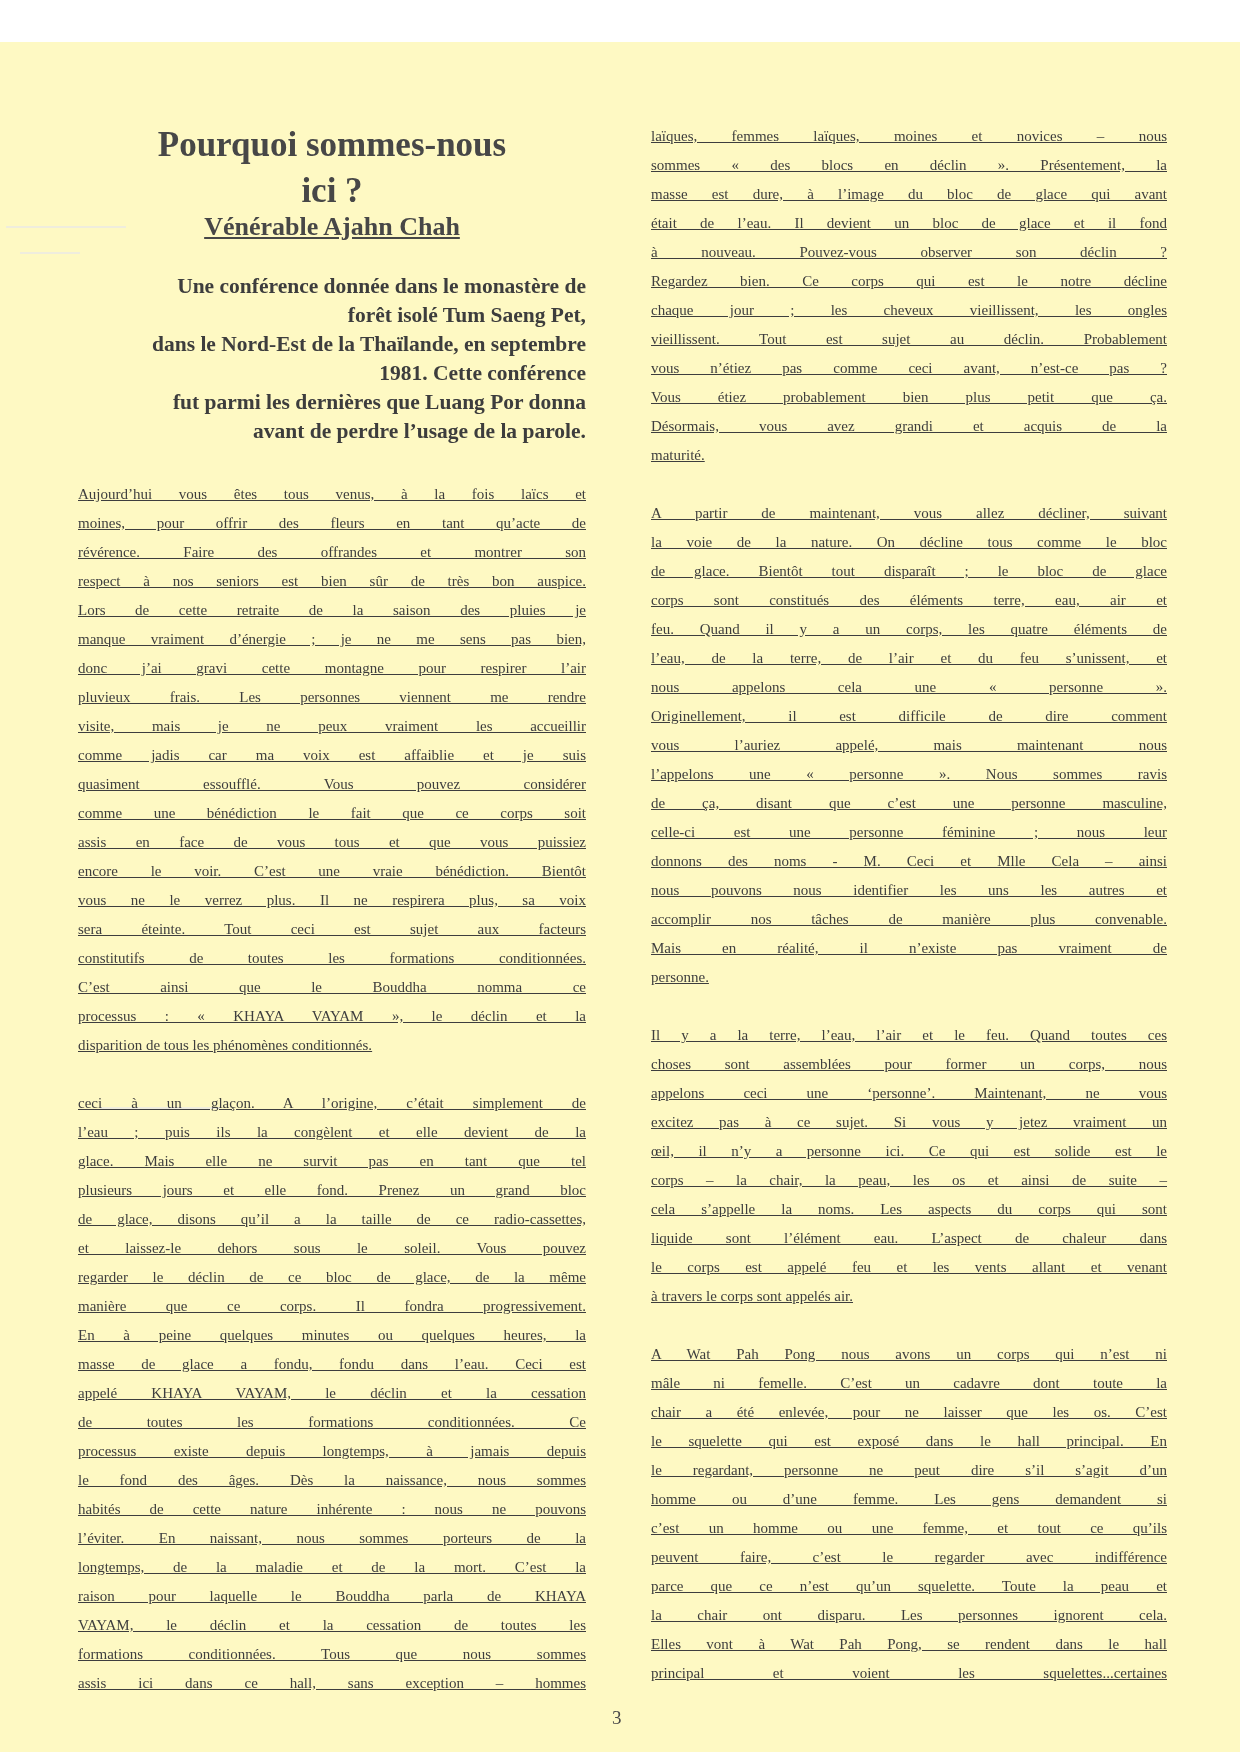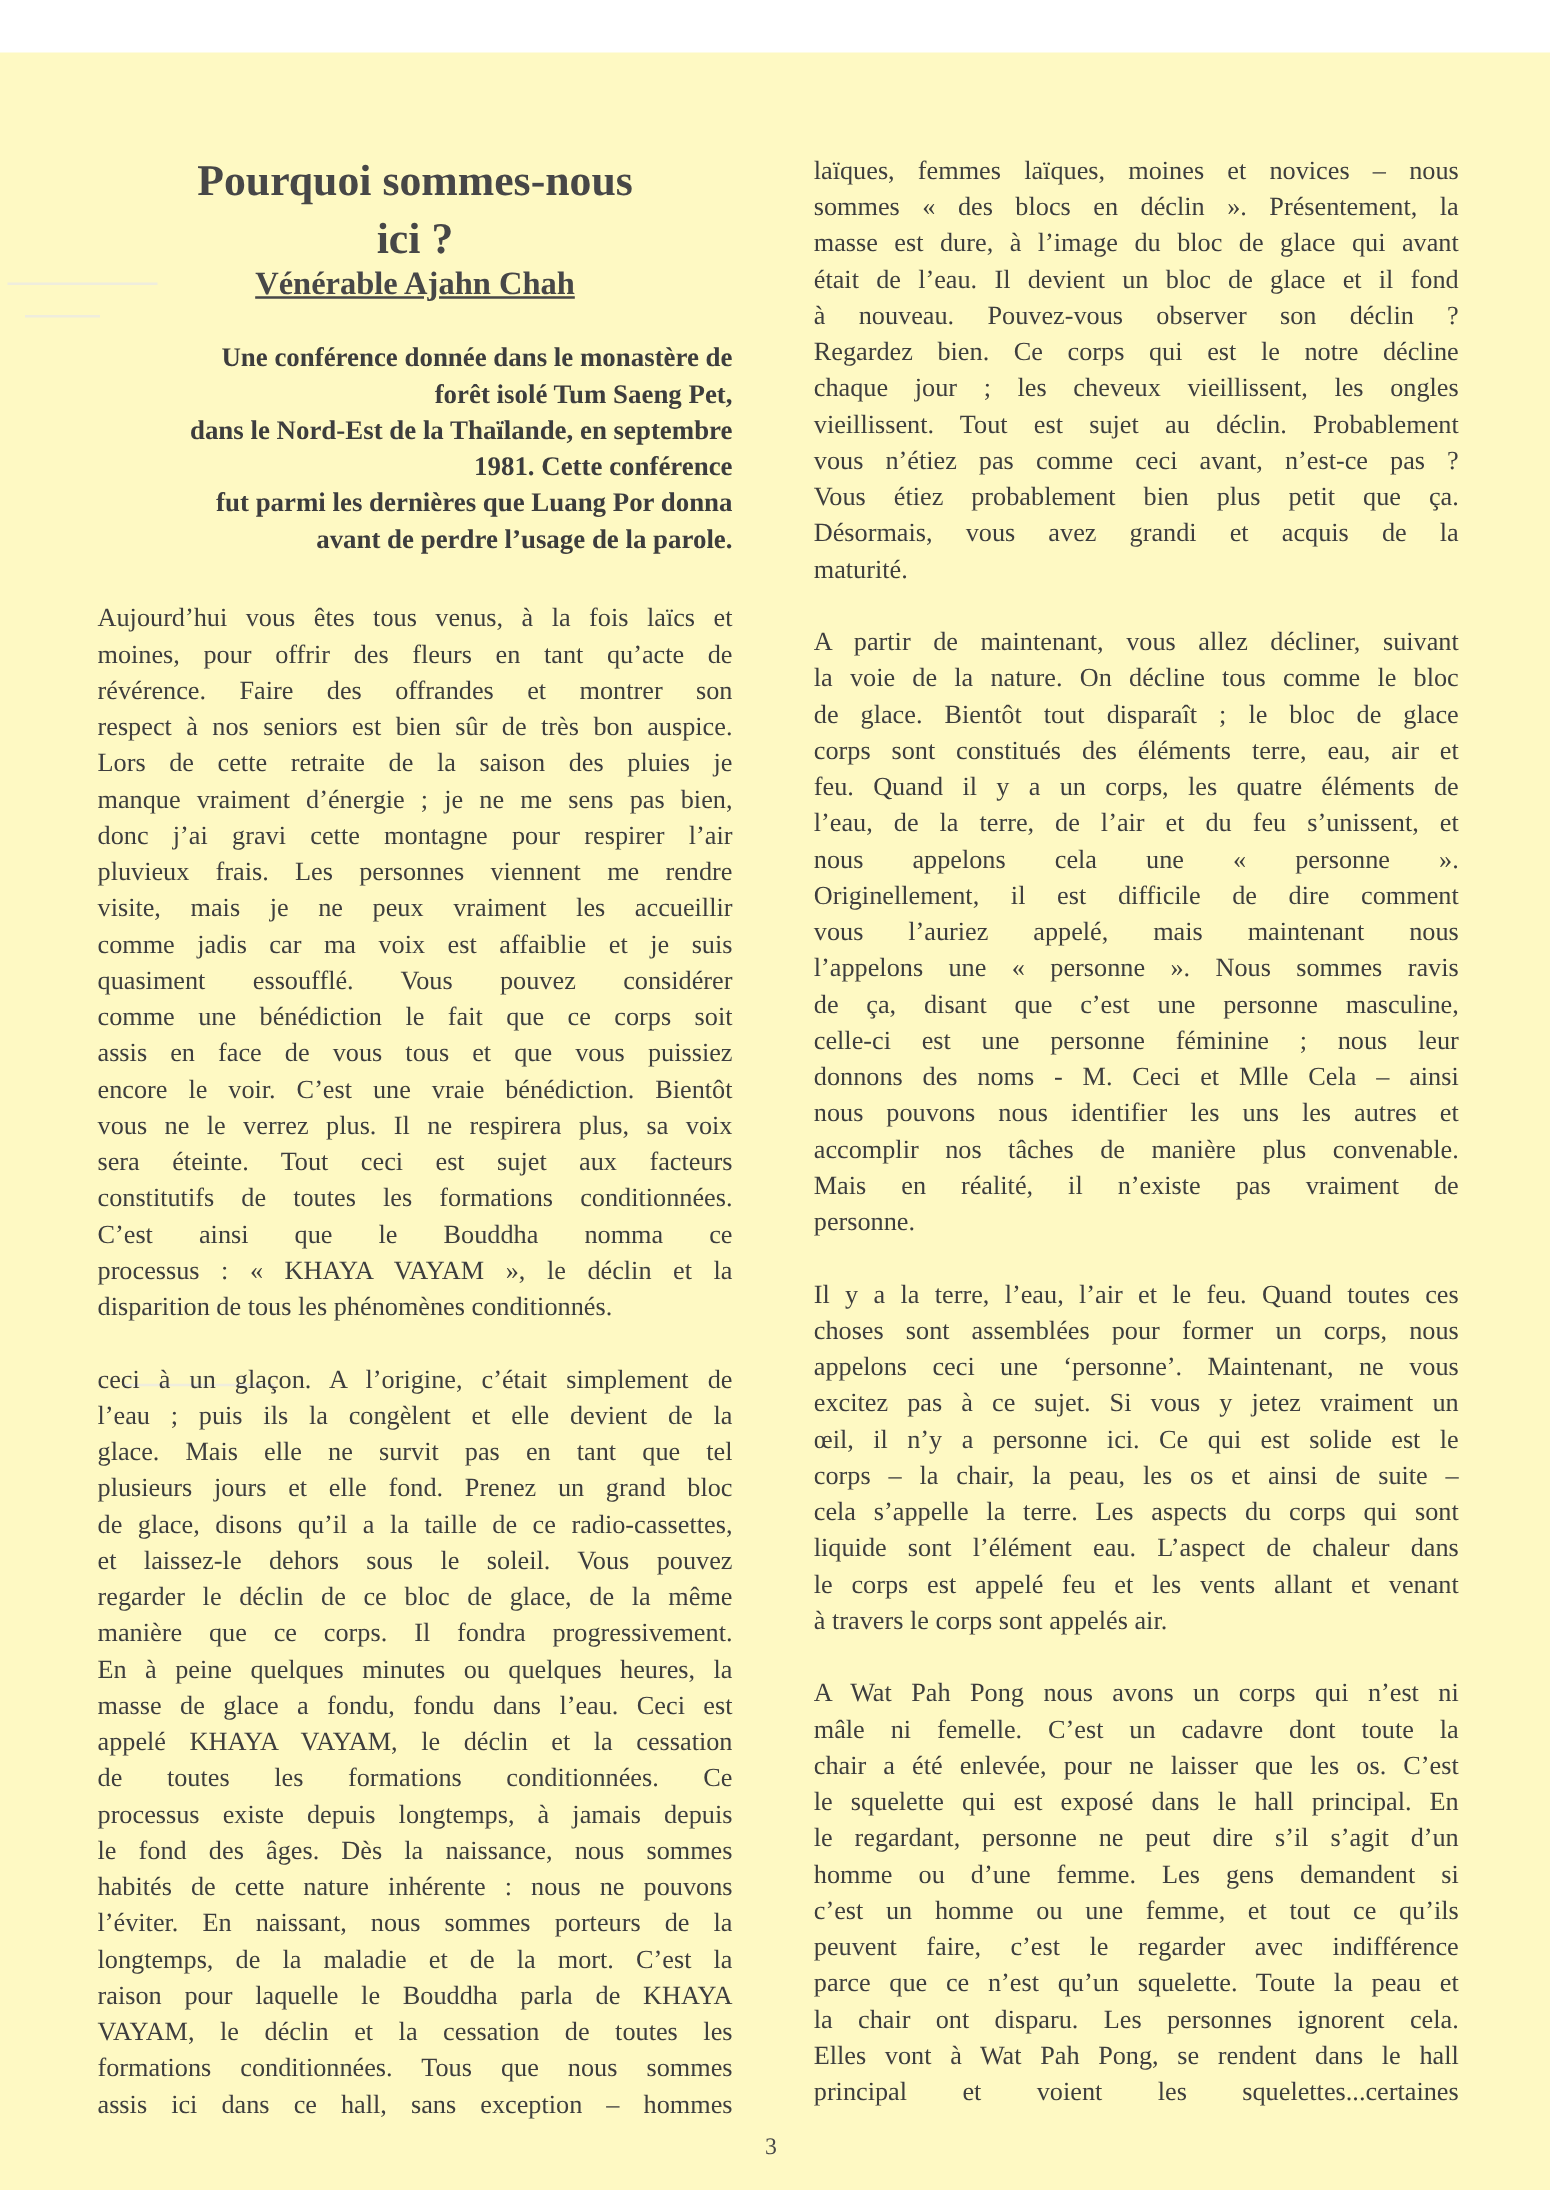--- a/index.html
+++ b/index.html
@@ -61,25 +61,26 @@
       top: 230px;
       width: 100%;
       text-align: right;
       font-weight: bold;
       font-size: 21.5px;
       line-height: 29px;
       color: #3d3d3d;
     }
     .subtitle span { display: block; }
     .body-text {
-      font-size: 21px;
+      font-size: 15px;
       line-height: 29px;
       text-align: justify;
       color: #3e3e3e;
       margin: 0;
+      text-decoration: underline;
     }
     .body-text .ln {
       display: block;
       text-align: justify;
       text-align-last: justify;
       white-space: nowrap;
     }
     .body-text .ln.last {
       text-align-last: left;
     }
@@ -216,21 +217,21 @@
         <span class="ln last">personne.</span>
       </div>
       <div class="gap"></div>
       <div class="para">
         <span class="ln">Il y a la terre, l’eau, l’air et le feu. Quand toutes ces</span>
         <span class="ln">choses sont assemblées pour former un corps, nous</span>
         <span class="ln">appelons ceci une ‘personne’. Maintenant, ne vous</span>
         <span class="ln">excitez pas à ce sujet. Si vous y jetez vraiment un</span>
         <span class="ln">œil, il n’y a personne ici. Ce qui est solide est le</span>
         <span class="ln">corps – la chair, la peau, les os et ainsi de suite –</span>
-        <span class="ln">cela s’appelle la terre. Les aspects du corps qui sont</span>
+        <span class="ln">cela s’appelle la noms. Les aspects du corps qui sont</span>
         <span class="ln">liquide sont l’élément eau. L’aspect de chaleur dans</span>
         <span class="ln">le corps est appelé feu et les vents allant et venant</span>
         <span class="ln last">à travers le corps sont appelés air.</span>
       </div>
       <div class="gap"></div>
       <div class="para">
         <span class="ln">A Wat Pah Pong nous avons un corps qui n’est ni</span>
         <span class="ln">mâle ni femelle. C’est un cadavre dont toute la</span>
         <span class="ln">chair a été enlevée, pour ne laisser que les os. C’est</span>
         <span class="ln">le squelette qui est exposé dans le hall principal. En</span>

